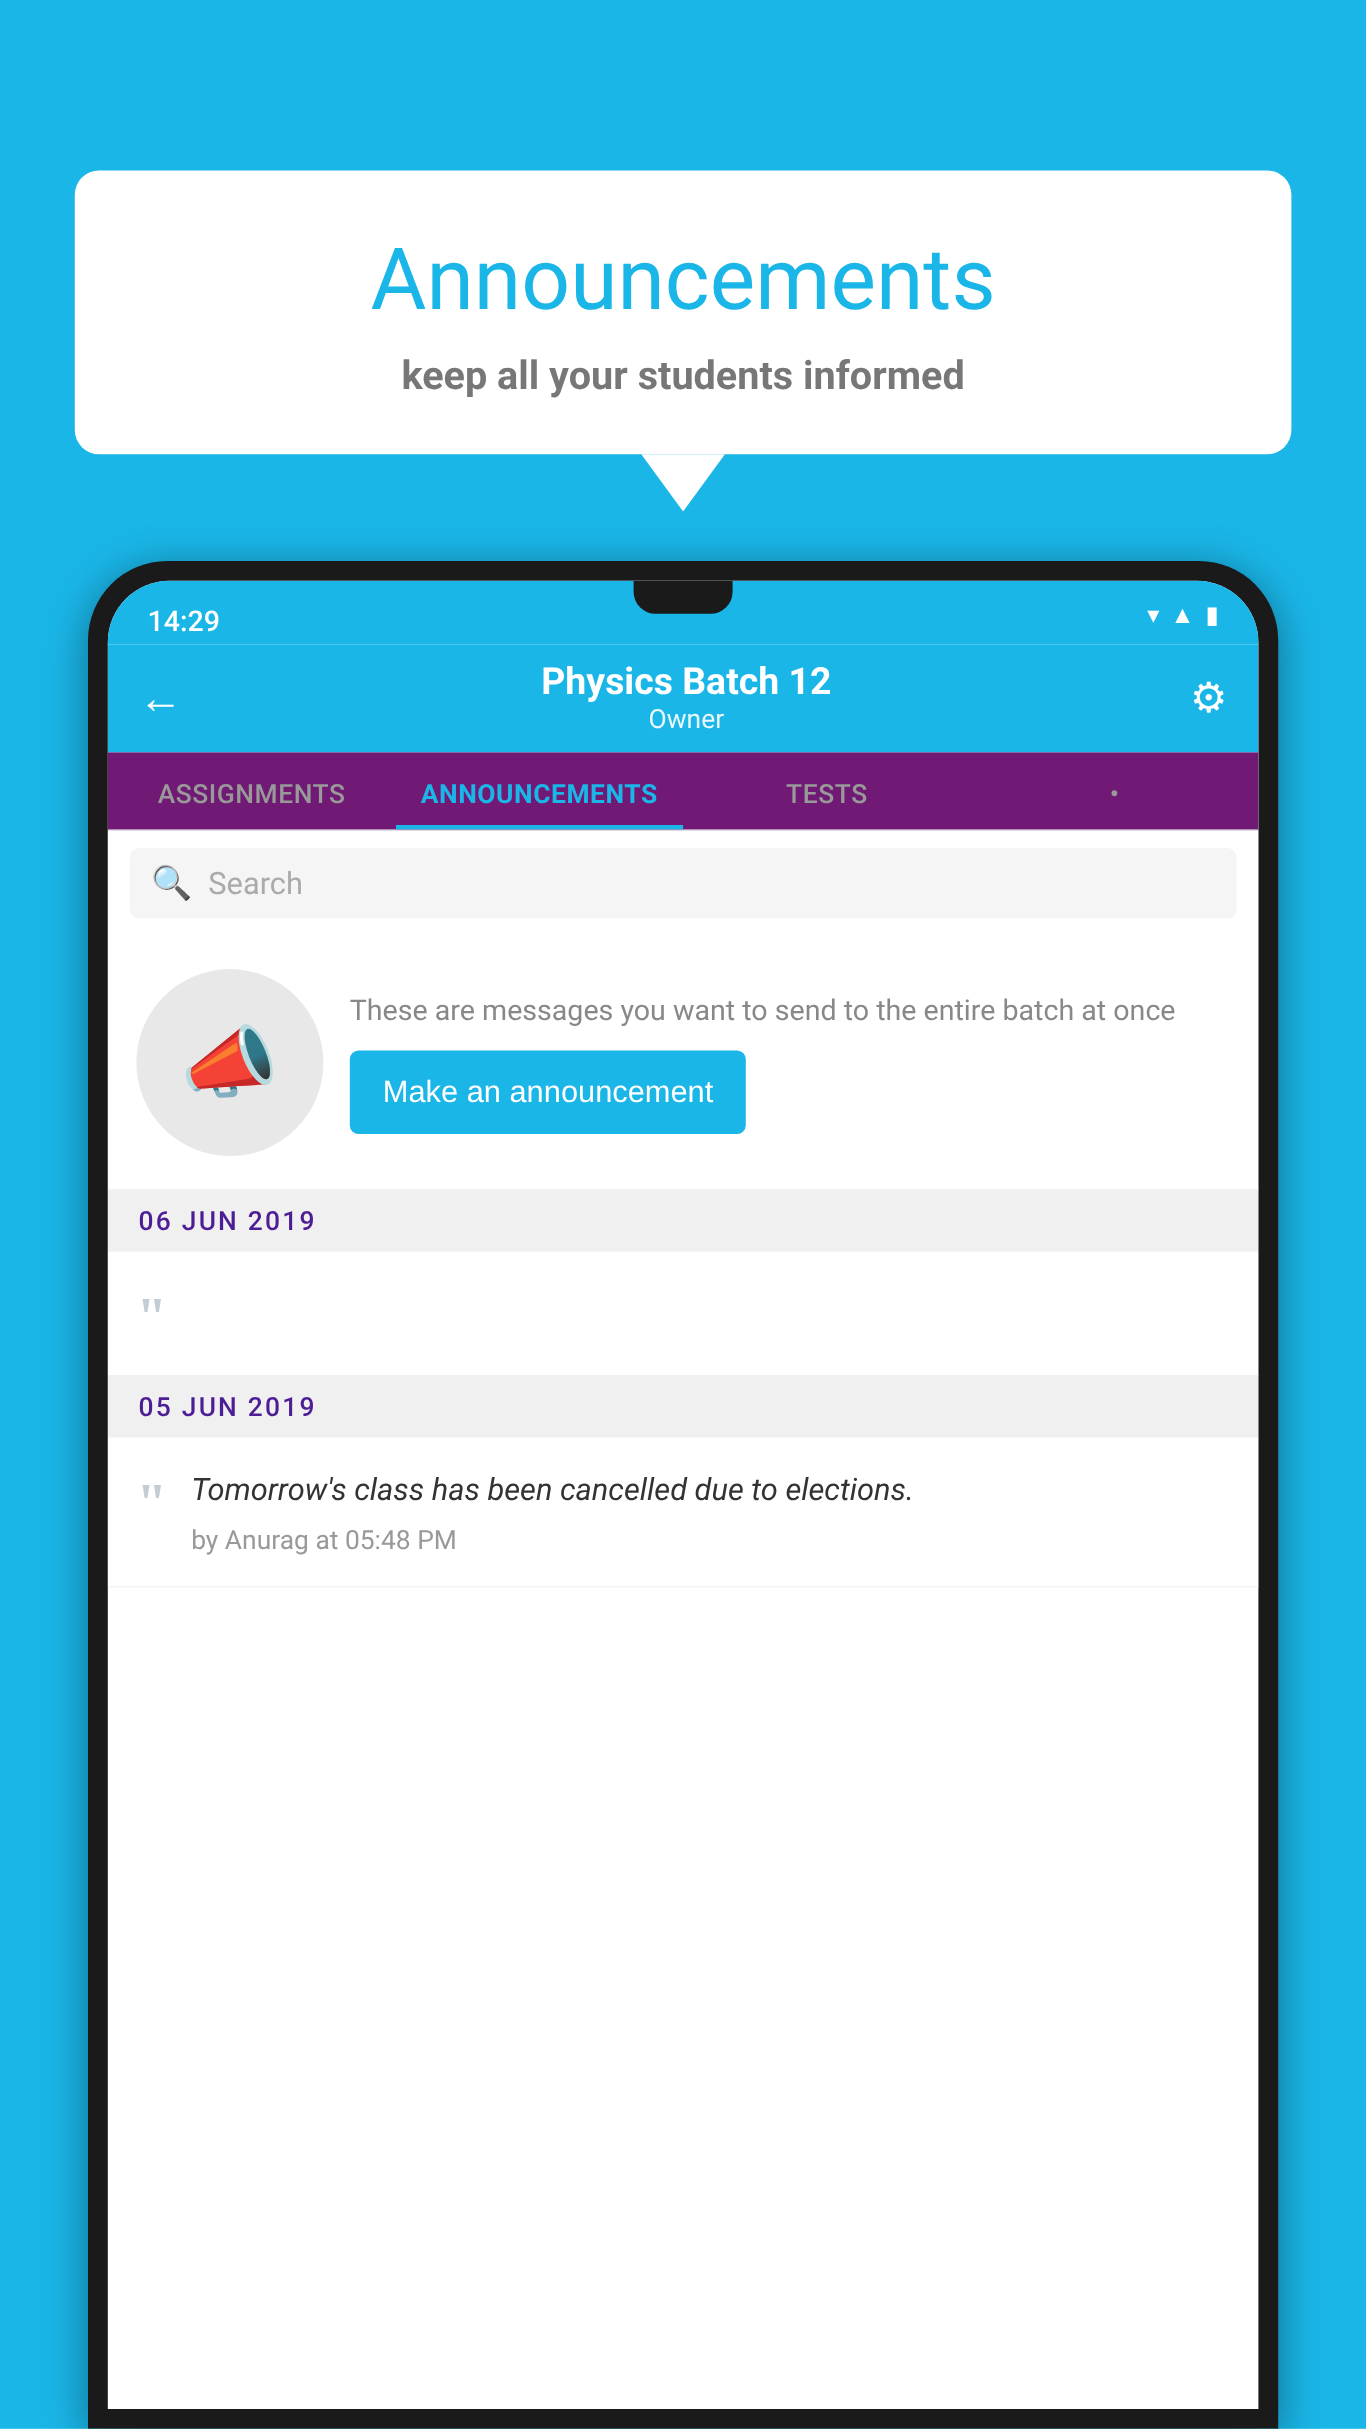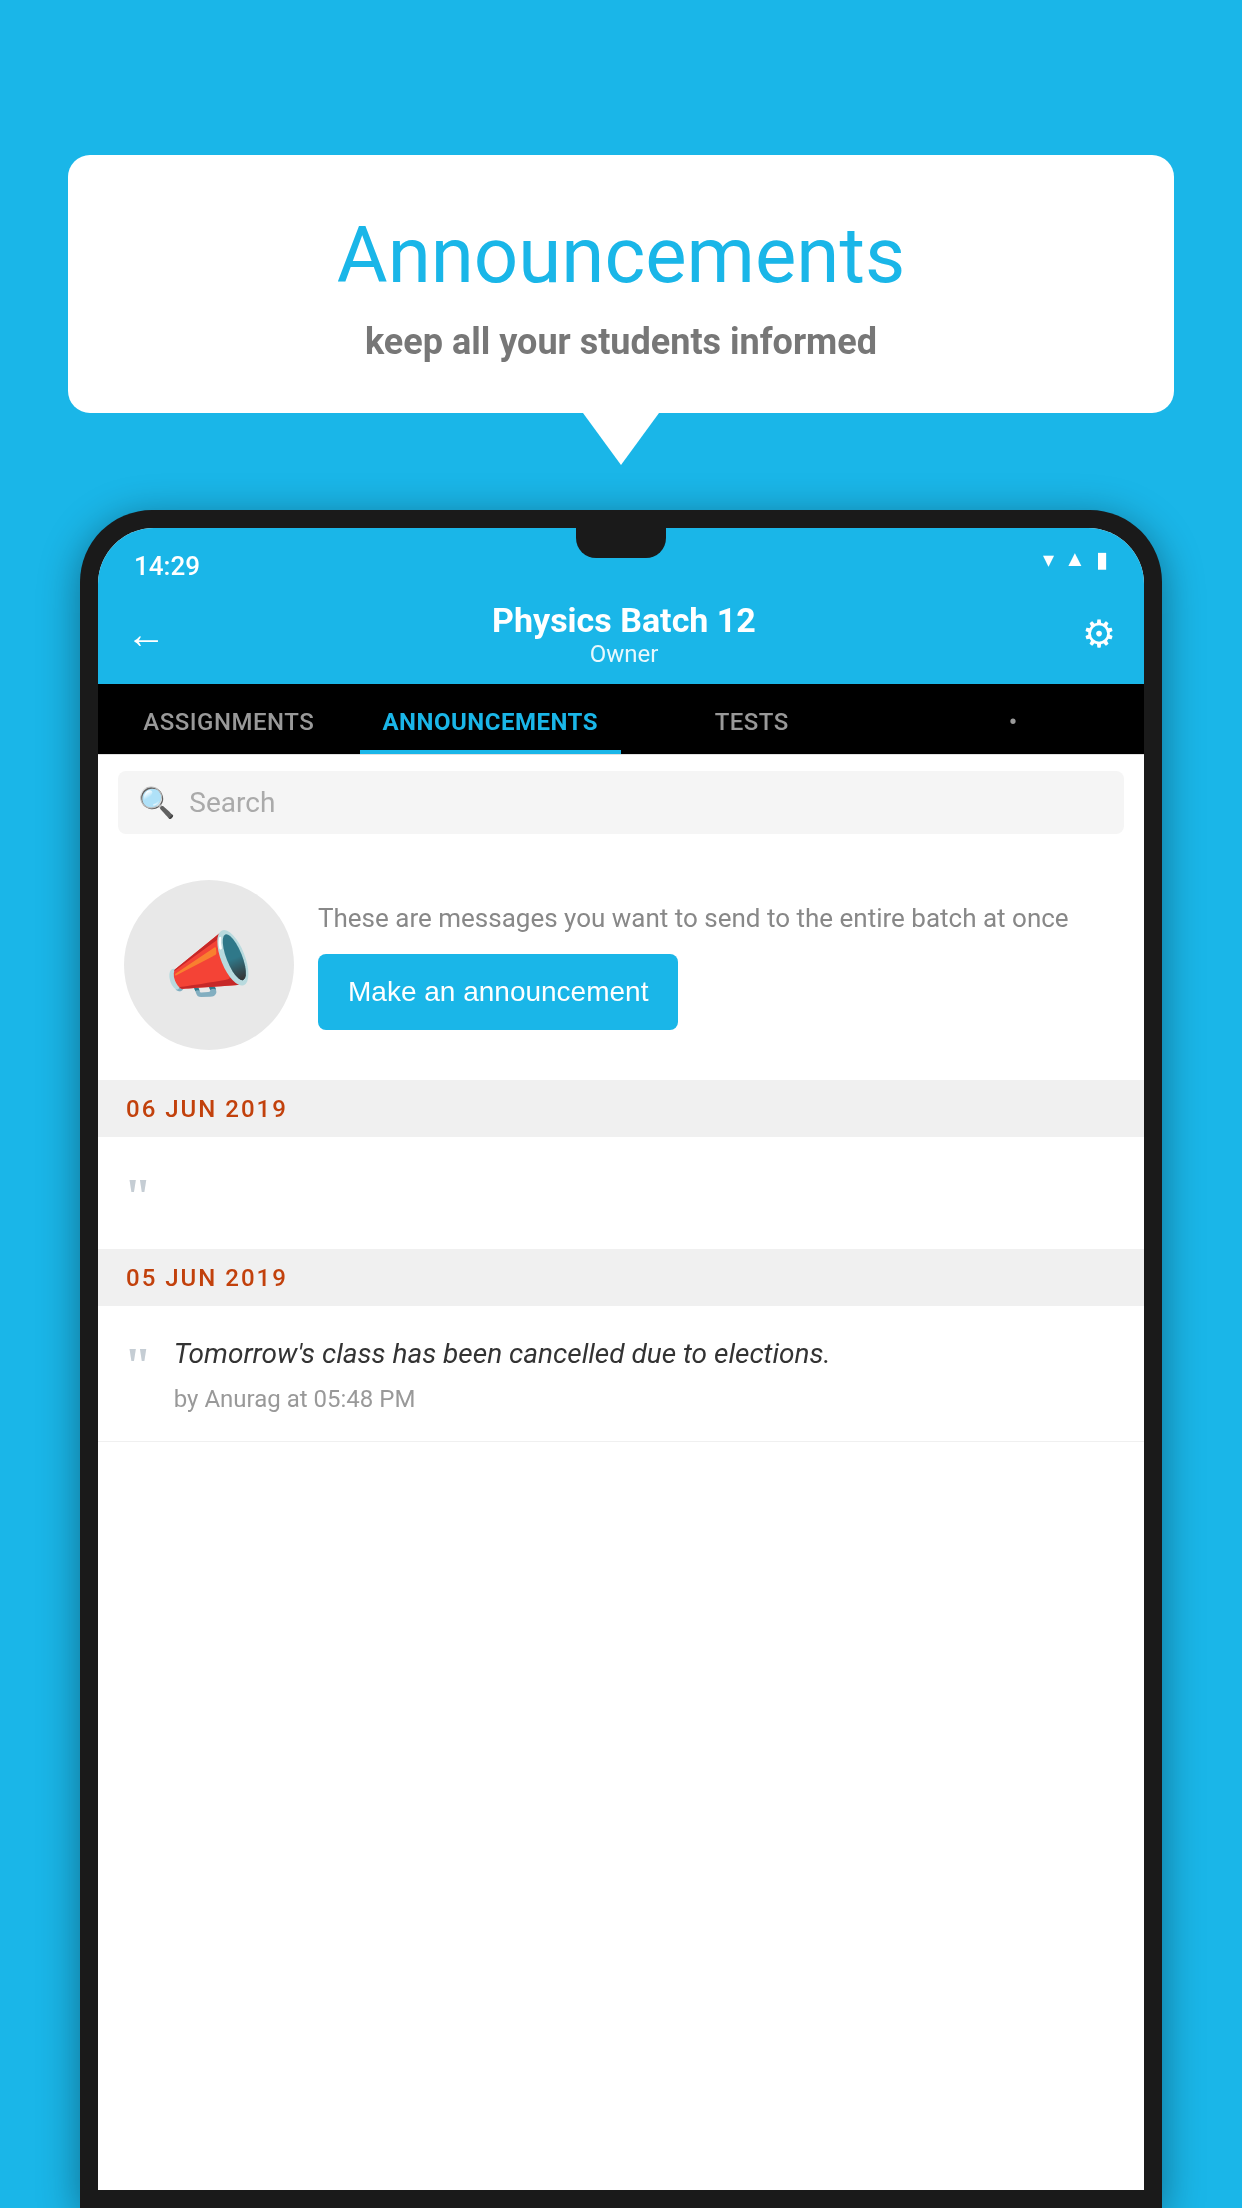--- a/index.html
+++ b/index.html
@@ -149,21 +149,21 @@
 
     .header-gear {
       color: white;
       font-size: 38px;
       cursor: pointer;
     }
 
     
     .tabs-container {
       display: flex;
-      background: #000000;
+      background: #701a75;
       border-bottom: 1px solid #e0e0e0;
     }
 
     .tab {
       flex: 1;
       text-align: center;
       padding: 24px 12px 18px;
       font-size: 24px;
       font-weight: 500;
       color: #999;
@@ -262,21 +262,21 @@
       cursor: pointer;
       text-align: right;
       width: fit-content;
     }
 
     
     .date-divider {
       background: #f0f0f0;
       padding: 14px 28px;
       font-size: 24px;
-      color: #c2410c;
+      color: #4c1d95;
       font-weight: 500;
       letter-spacing: 2px;
     }
 
     
     .announcement-item {
       display: flex;
       align-items: flex-start;
       padding: 28px 26px;
       background: white;

